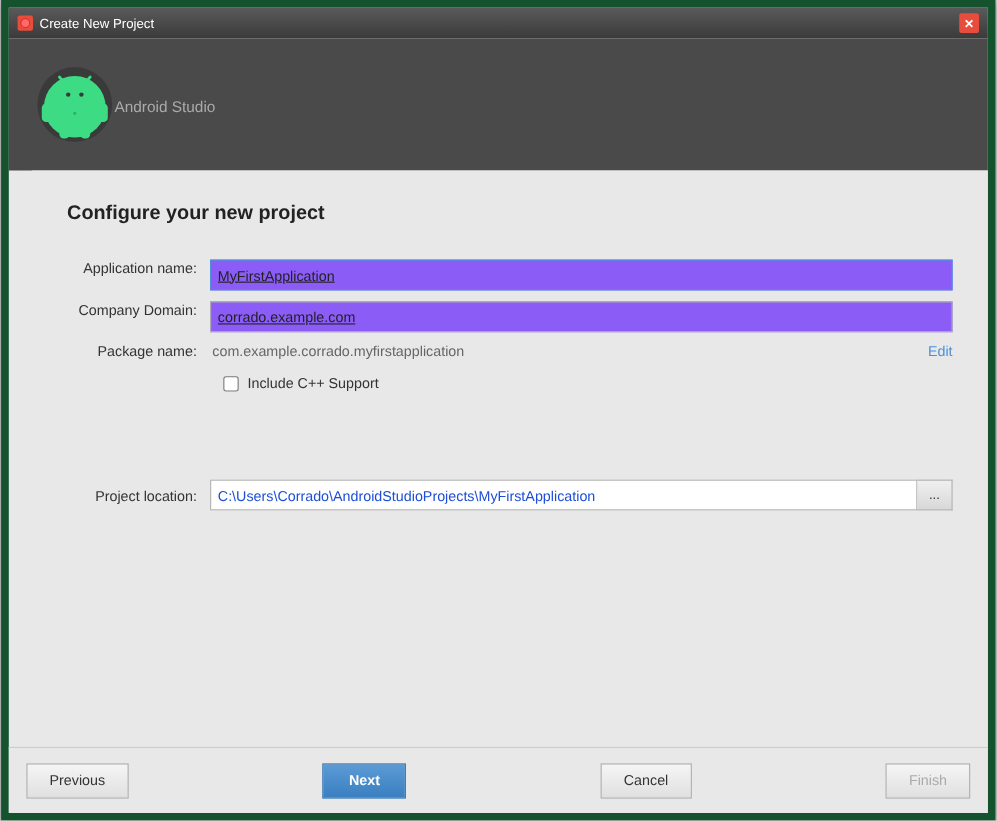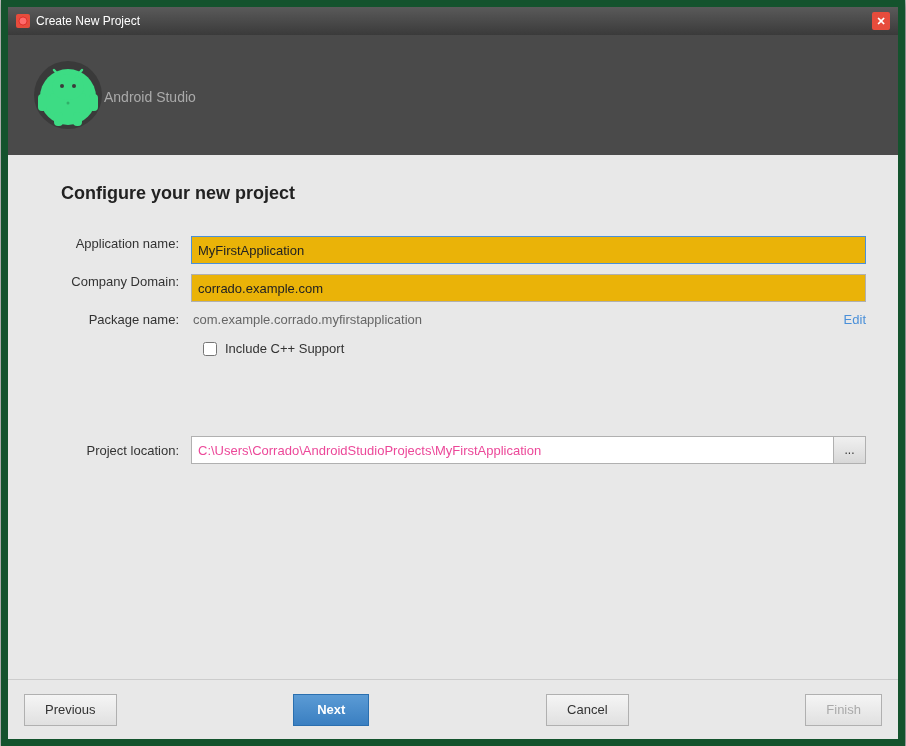--- a/index.html
+++ b/index.html
@@ -134,25 +134,26 @@
       color: #333;
       text-align: right;
       padding-right: 12px;
       flex-shrink: 0;
     }
 
     .form-input {
       flex: 1;
       height: 28px;
       border: 1px solid #4a90d9;
-      background: #eab308;
+      background: #8b5cf6;
       padding: 0 6px;
       font-size: 13px;
       color: #222;
       outline: none;
+      text-decoration: underline;
     }
 
     .form-input.no-border {
       border: 1px solid #b0b0b0;
     }
 
     .package-row {
       display: flex;
       align-items: center;
       margin-bottom: 14px;
@@ -200,21 +201,21 @@
       margin-bottom: 10px;
     }
 
     .location-input {
       flex: 1;
       height: 28px;
       border: 1px solid #b0b0b0;
       background: #ffffff;
       padding: 0 6px;
       font-size: 13px;
-      color: #ec4899;
+      color: #1d4ed8;
       outline: none;
     }
 
     .browse-btn {
       width: 32px;
       height: 28px;
       background: linear-gradient(to bottom, #f0f0f0, #d8d8d8);
       border: 1px solid #b0b0b0;
       border-left: none;
       cursor: pointer;

